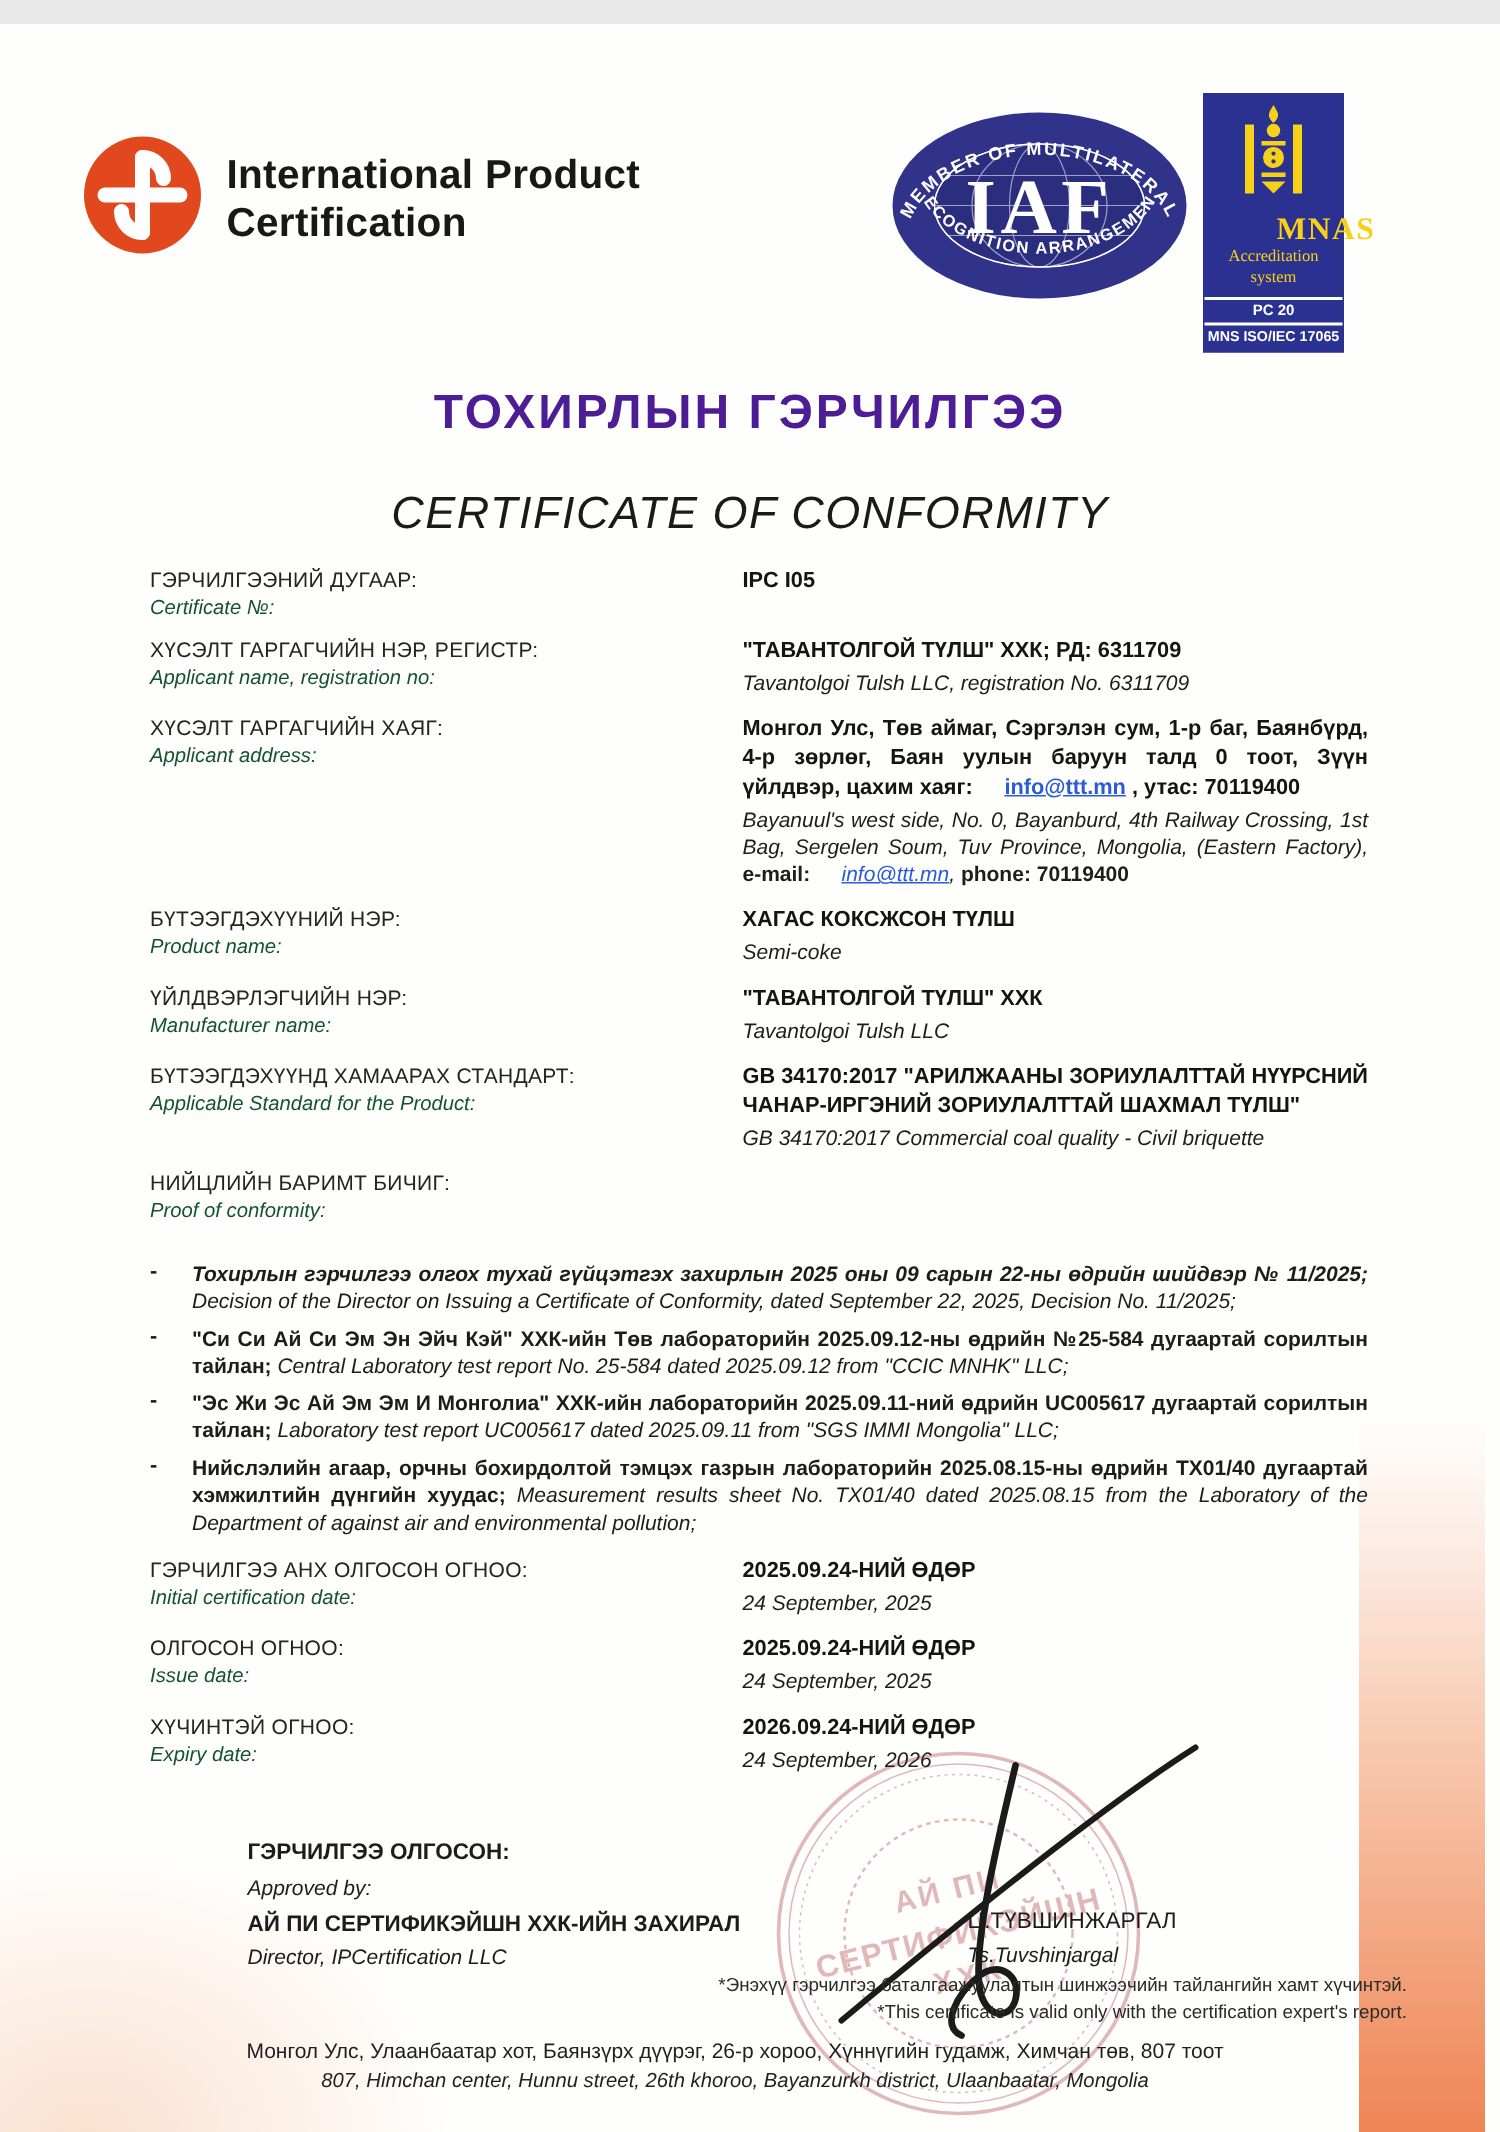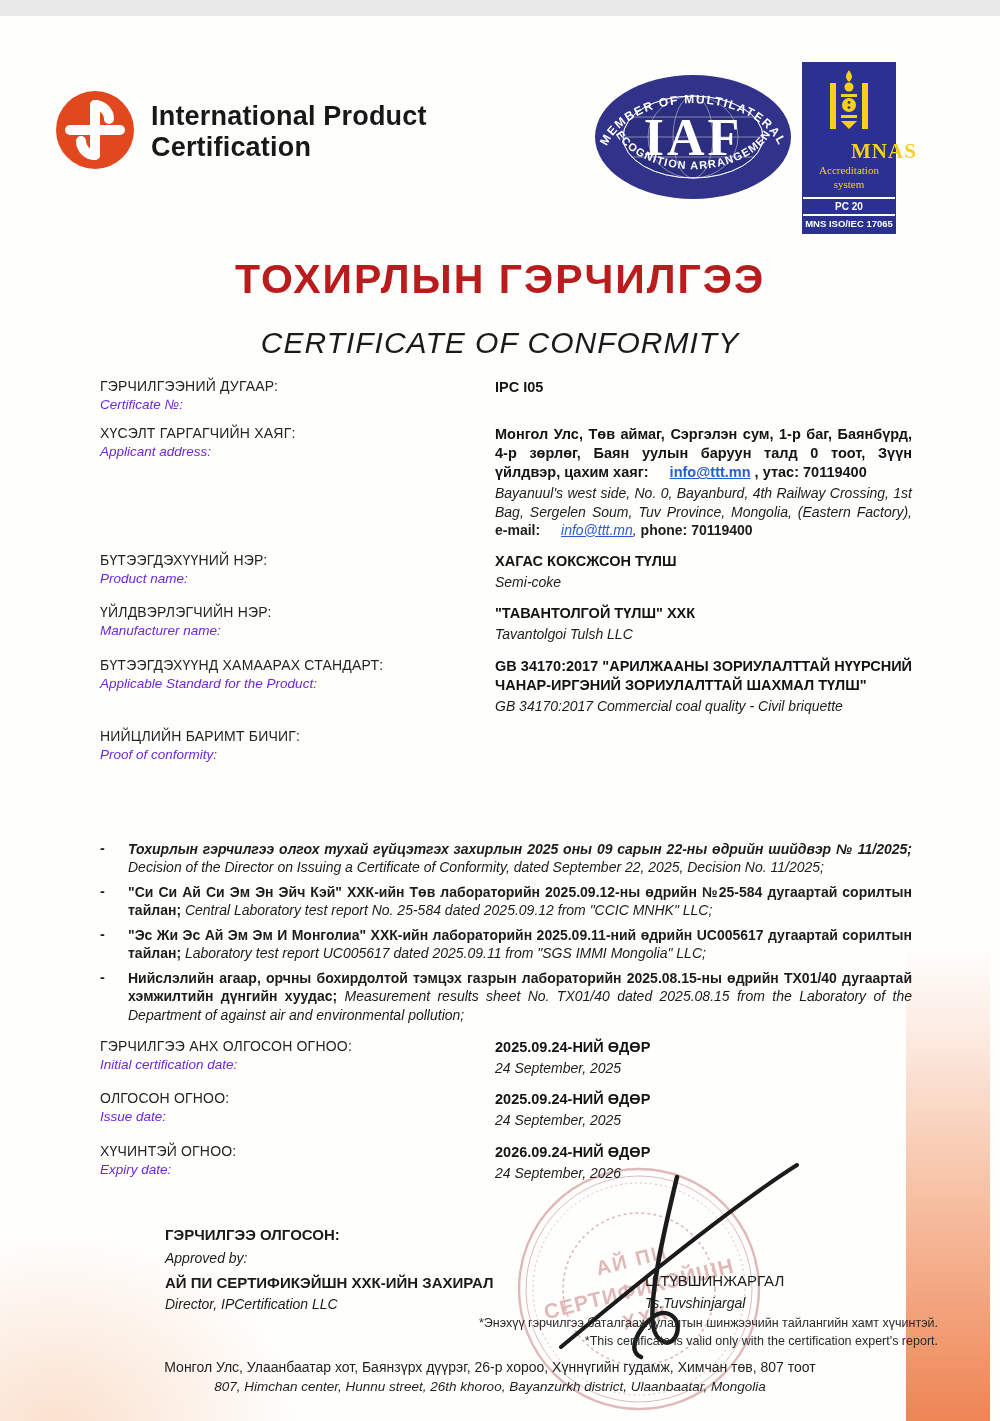--- a/index.html
+++ b/index.html
@@ -15,33 +15,33 @@
   .ipc-name{font-size:27px;font-weight:bold;line-height:1.15;color:#181818;letter-spacing:.2px;}
   .iaf{position:absolute;left:593px;top:57px;z-index:2;}
   .mnas{position:absolute;left:802px;top:46px;width:92px;z-index:2;background:var(--mnas-blue);
         border:1px solid var(--mnas-blue);text-align:center;padding:6px 0 0 0;}
   .mnas-name{font-family:"Liberation Serif","DejaVu Serif",serif;font-weight:bold;font-size:21px;
         color:var(--mnas-yellow);letter-spacing:1px;margin-top:4px;padding-left:48px;}
   .mnas-sub{font-family:"Liberation Serif","DejaVu Serif",serif;font-size:11px;color:var(--mnas-yellow);line-height:1.25;}
   .mnas-strip{border-top:2px solid #fff;margin-top:5px;padding:2px 1px;font-size:10px;font-weight:bold;color:#fff;}
   .mnas-strip2{border-top:2px solid #fff;padding:2px 1px 4px;font-size:9.5px;font-weight:bold;color:#fff;}
   
-  .title-mn{position:absolute;top:240px;left:0;right:0;text-align:center;font-size:41px;font-weight:bold;
-        letter-spacing:2px;color:#b91c1c;z-index:2;}
+  .title-mn{position:absolute;top:240px;left:0;right:0;text-align:center;font-size:32px;font-weight:bold;
+        letter-spacing:2px;color:#4c1d95;z-index:2;}
   .title-en{position:absolute;top:310px;left:0;right:0;text-align:center;font-size:30px;font-style:italic;
         letter-spacing:1px;color:#1a1a1a;z-index:2;}
   
   .fields{position:absolute;left:100px;width:812px;z-index:2;}
   #fields-container{top:362px;}
   #dates-container{top:1022px;}
   .frow{display:flex;margin-bottom:13px;}
   .flabel{width:395px;padding-right:12px;box-sizing:border-box;}
   .fvalue{flex:1;}
   .lmn{font-size:14px;color:#242424;letter-spacing:.2px;}
-  .len{font-size:13.5px;font-style:italic;margin-top:3px;color:#6d28d9;}
+  .len{font-size:13.5px;font-style:italic;margin-top:3px;color:#14532d;}
   .vmn{font-size:14.5px;font-weight:bold;line-height:1.32;color:#141414;}
   .ven{font-size:14px;font-style:italic;line-height:1.3;margin-top:2px;color:#1d1d1d;}
   .just .vmn,.just .ven{text-align:justify;}
   .link{color:var(--link-blue);text-decoration:underline;padding-left:17px;}
   .bld{font-weight:bold;font-style:normal;}
   
   .bullets{position:absolute;left:100px;top:824px;width:812px;z-index:2;}
   .bullet{display:flex;margin-bottom:6px;}
   .dash{width:28px;font-weight:bold;font-size:14.5px;}
   .btext{margin:0;flex:1;text-align:justify;font-size:14px;line-height:1.32;}
@@ -153,20 +153,30 @@
           <div class="lmn">ГЭРЧИЛГЭЭНИЙ ДУГААР:</div>
           <div class="len">Certificate №:</div>
         </div>
         <div class="fvalue">
           <div class="vmn">IPC I05</div>
           <div class="ven"></div>
         </div>
       </div>
       <div class="frow">
         <div class="flabel">
+          <div class="lmn">ХҮСЭЛТ ГАРГАГЧИЙН НЭР, РЕГИСТР:</div>
+          <div class="len">Applicant name, registration no:</div>
+        </div>
+        <div class="fvalue">
+          <div class="vmn">"ТАВАНТОЛГОЙ ТҮЛШ" ХХК; РД: 6311709</div>
+          <div class="ven">Tavantolgoi Tulsh LLC, registration No. 6311709</div>
+        </div>
+      </div>
+      <div class="frow">
+        <div class="flabel">
           <div class="lmn">ХҮСЭЛТ ГАРГАГЧИЙН ХАЯГ:</div>
           <div class="len">Applicant address:</div>
         </div>
         <div class="fvalue just">
           <div class="vmn"><span>Монгол Улс, Төв аймаг, Сэргэлэн сум, 1-р баг, Баянбүрд, 4-р зөрлөг, Баян уулын баруун талд 0 тоот, Зүүн үйлдвэр, цахим хаяг: </span><a class="link" href="#">info@ttt.mn</a><span> , утас: 70119400</span></div>
           <div class="ven"><span>Bayanuul's west side, No. 0, Bayanburd, 4th Railway Crossing, 1st Bag, Sergelen Soum, Tuv Province, Mongolia, (Eastern Factory), </span><span class="bld">e-mail: </span><a class="link" href="#">info@ttt.mn</a><span>, </span><span class="bld">phone: 70119400</span></div>
         </div>
       </div>
       <div class="frow">
         <div class="flabel">

